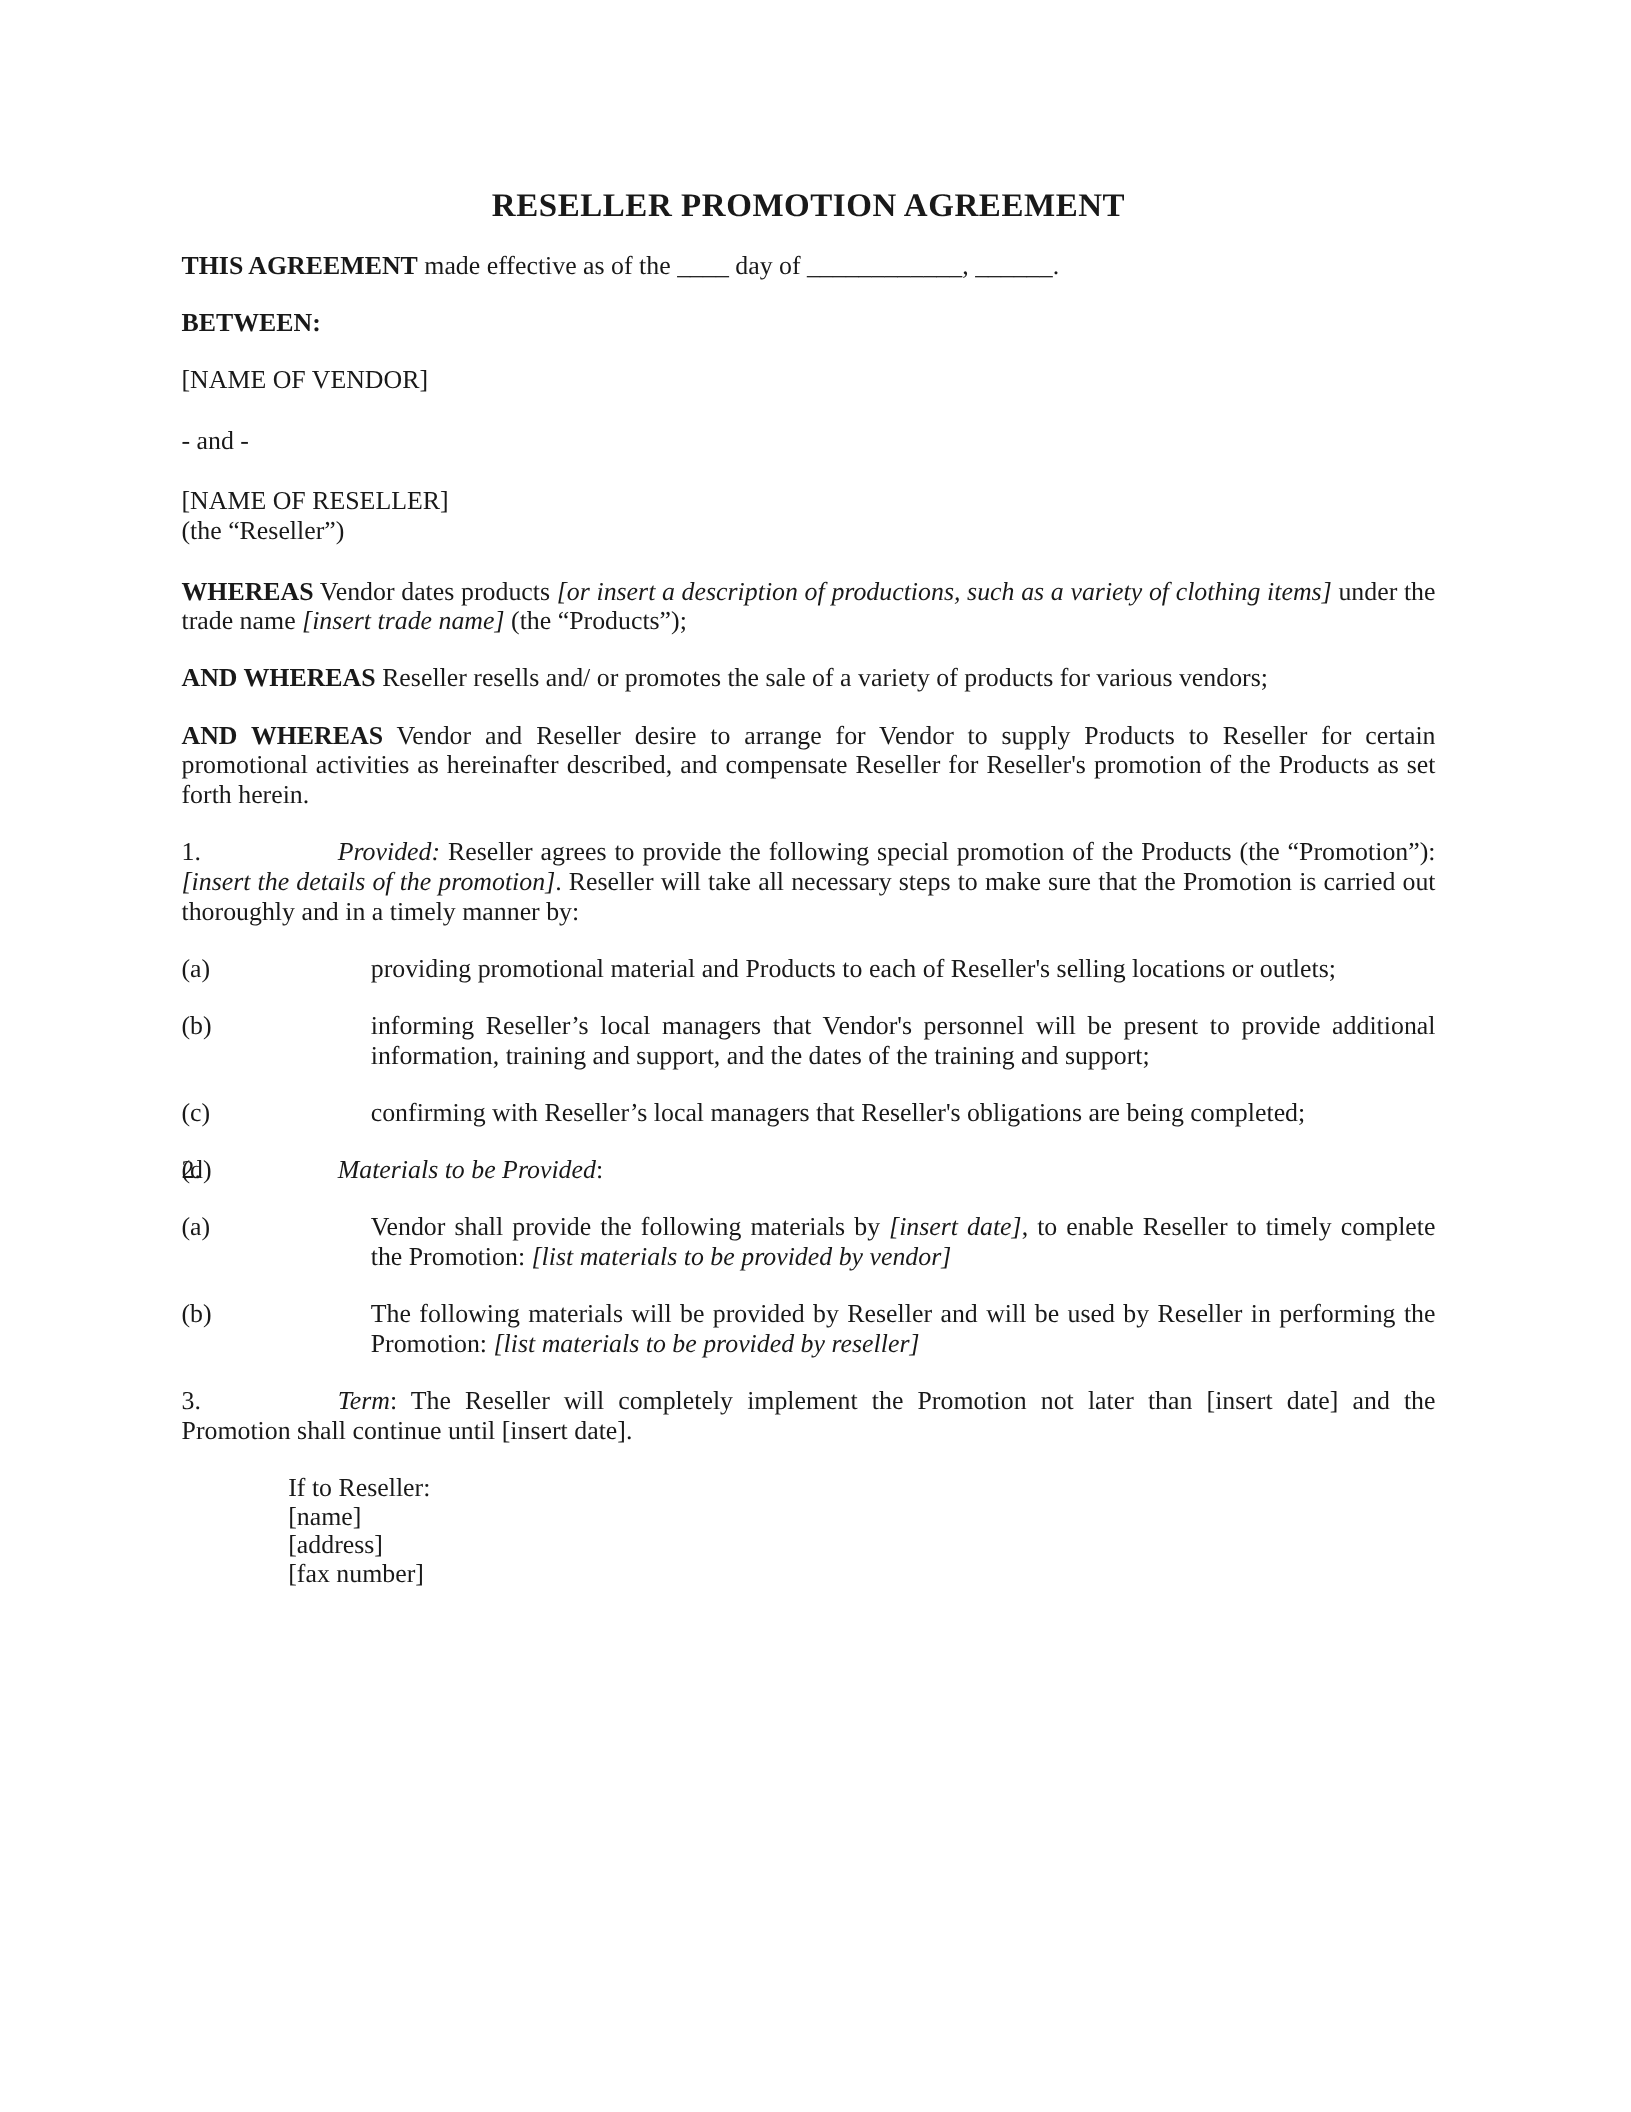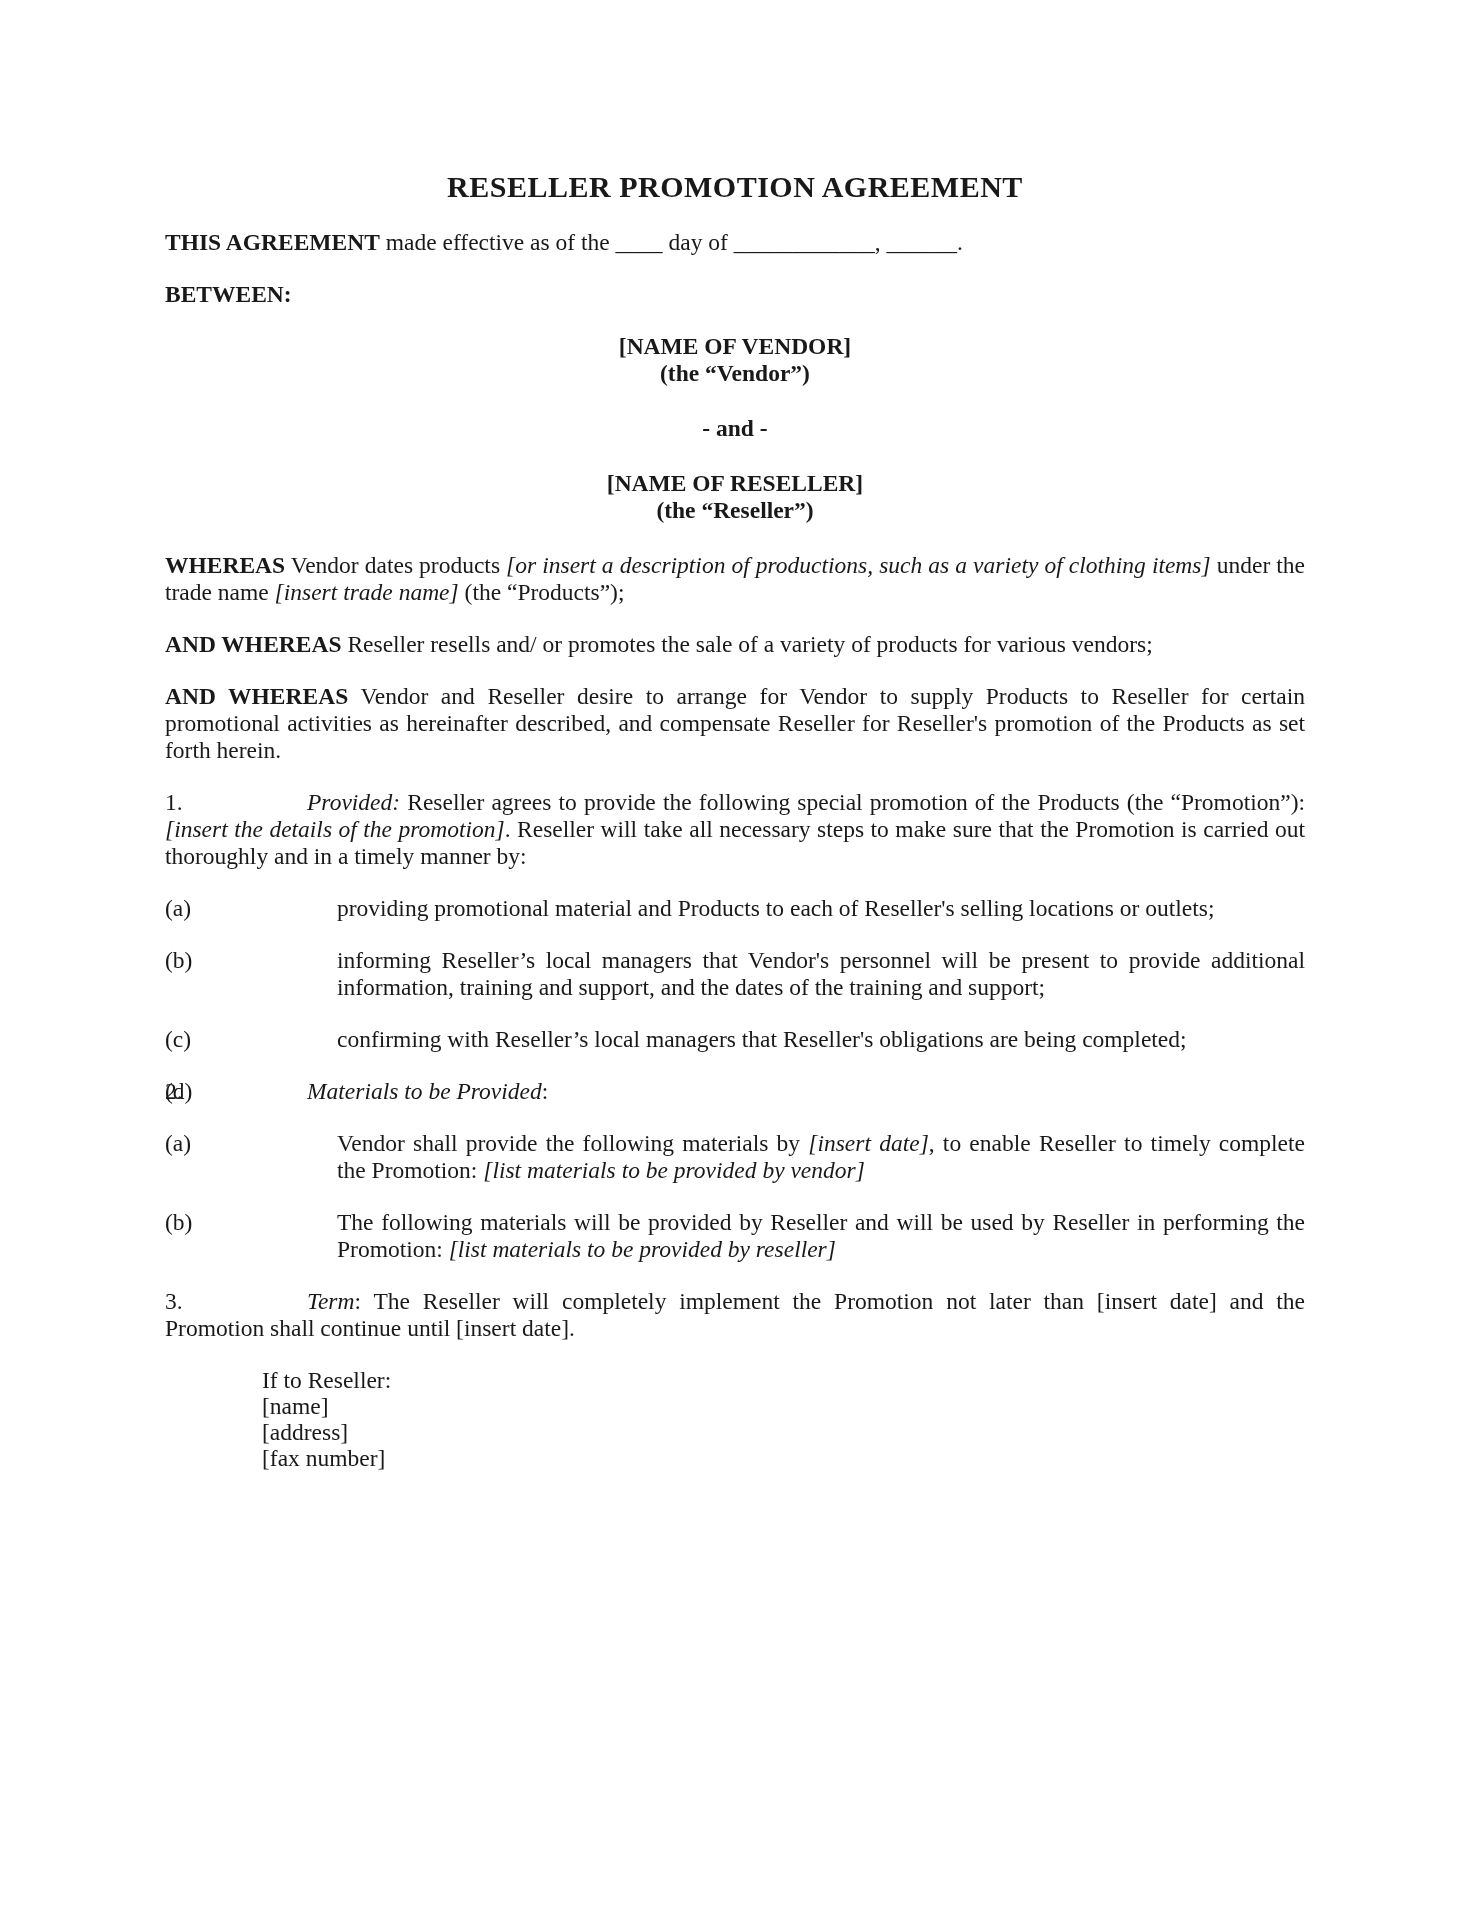--- a/index.html
+++ b/index.html
@@ -31,22 +31,22 @@
     text-align: center;
     margin: 0 0 25px 0;
     letter-spacing: 0.5px;
   }
   .para {
     margin: 0 0 25px 0;
     text-align: justify;
   }
   .bold { font-weight: bold; }
   .centered {
-    text-align: center;
-    font-weight: bold;
+    text-align: left;
+    font-weight: normal;
     margin: 0 0 28px 0;
   }
   .centered div { line-height: 27px; }
   .gap-top { margin-top: 23px; }   
   .li {
     position: relative;
     padding-left: 172px;
     margin-bottom: 25px;
   }
   .li-m {
@@ -77,21 +77,20 @@
   <div class="content">
 
     <h1 class="title">RESELLER PROMOTION AGREEMENT</h1>
 
     <p class="para"><b>THIS AGREEMENT</b><span> made effective as of the </span><span>____</span><span> day of </span><span>____________</span><span>, </span><span>______</span><span>.</span></p>
 
     <p class="para bold">BETWEEN:</p>
 
     <div class="centered">
       <div>[NAME OF VENDOR]</div>
-      <div>(the “Vendor”)</div>
     </div>
 
     <div class="centered">- and -</div>
 
     <div class="centered">
       <div>[NAME OF RESELLER]</div>
       <div>(the “Reseller”)</div>
     </div>
 
     <p class="para gap-top"><b>WHEREAS</b><span> Vendor dates products </span><i>[or insert a description of productions, such as a variety of clothing items]</i><span> under the trade name </span><i>[insert trade name]</i><span> (the “Products”);</span></p>

